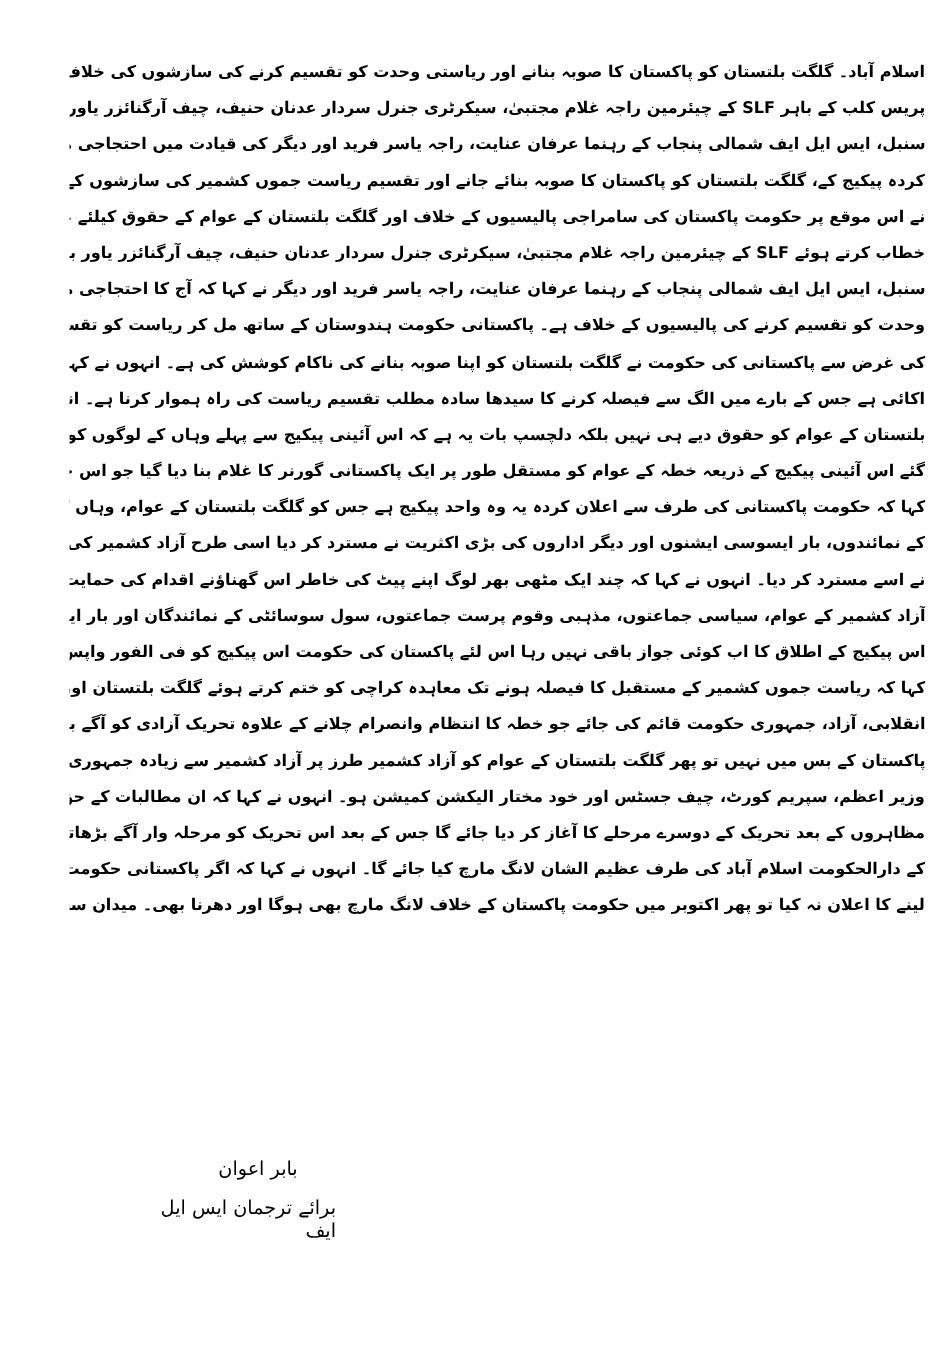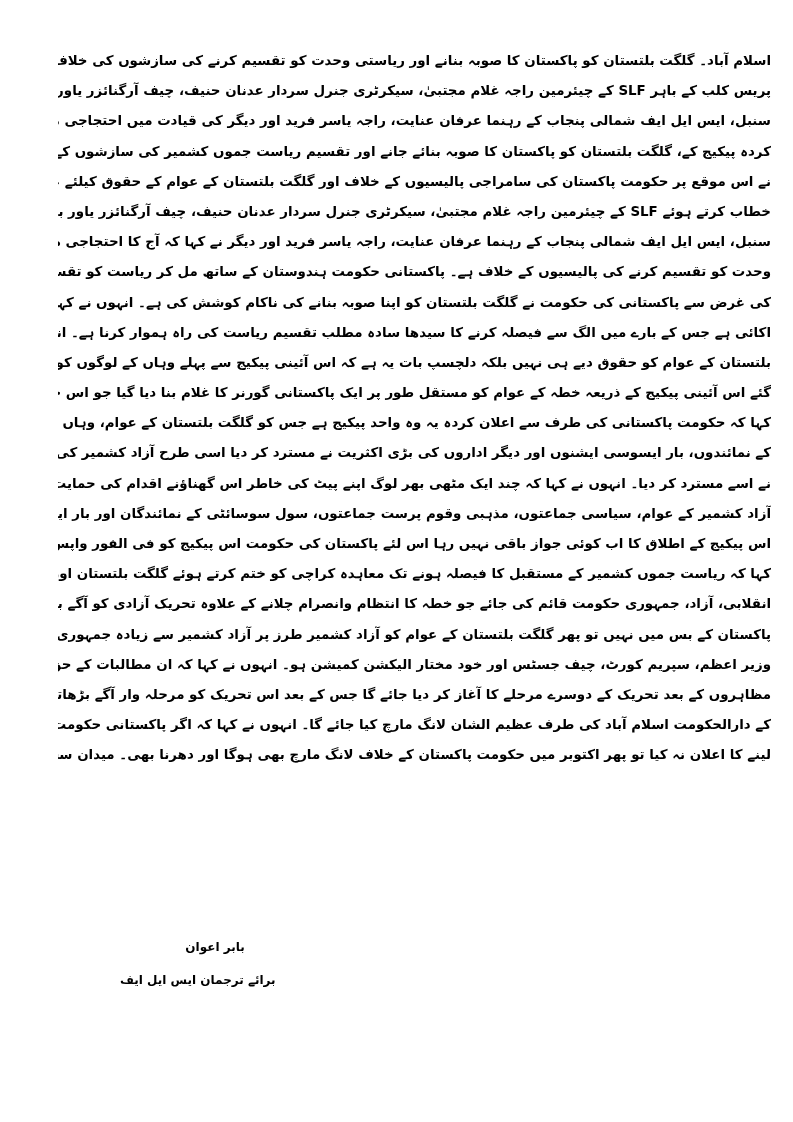--- a/index.html
+++ b/index.html
@@ -41,34 +41,35 @@
       white-space: nowrap;
       overflow: hidden;
       height: 30.2px;
     }
     .line.last {
       text-align-last: right;
     }
     .signature {
       position: absolute;
       direction: rtl;
-      font-weight: bold;
-      font-size: 12px;
+      font-weight: normal;
+      font-size: 16px;
+      margin-top: 24px;
     }
     .sig-name {
       left: 170px;
       top: 940px;
       width: 90px;
       text-align: center;
     }
     .sig-title {
       left: 120px;
       top: 973px;
       width: 160px;
-      text-align: left;
+      text-align: right;
     }
   </style>
 </head>
 <body>
 
 <div class="page">
   <div class="body-text">
     <span class="line">اسلام آباد۔ گلگت بلتستان کو پاکستان کا صوبہ بنانے اور ریاستی وحدت کو تقسیم کرنے کی سازشوں کی خلاف لبریشن فرنٹ وسٹوڈنٹس لبریشن فرنٹ کا اسلام آباد</span>
     <span class="line">پریس کلب کے باہر SLF کے چیئرمین راجہ غلام مجتبیٰ، سیکرٹری جنرل سردار عدنان حنیف، چیف آرگنائزر یاور بٹ، لبریشن فرنٹ اسلام آباد کے رہنما راجہ</span>
     <span class="line">سنبل، ایس ایل ایف شمالی پنجاب کے رہنما عرفان عنایت، راجہ یاسر فرید اور دیگر کی قیادت میں احتجاجی مظاہرہ۔ احتجاجی مظاہرین گلگت بلتستان کیلئے اعلان</span>

